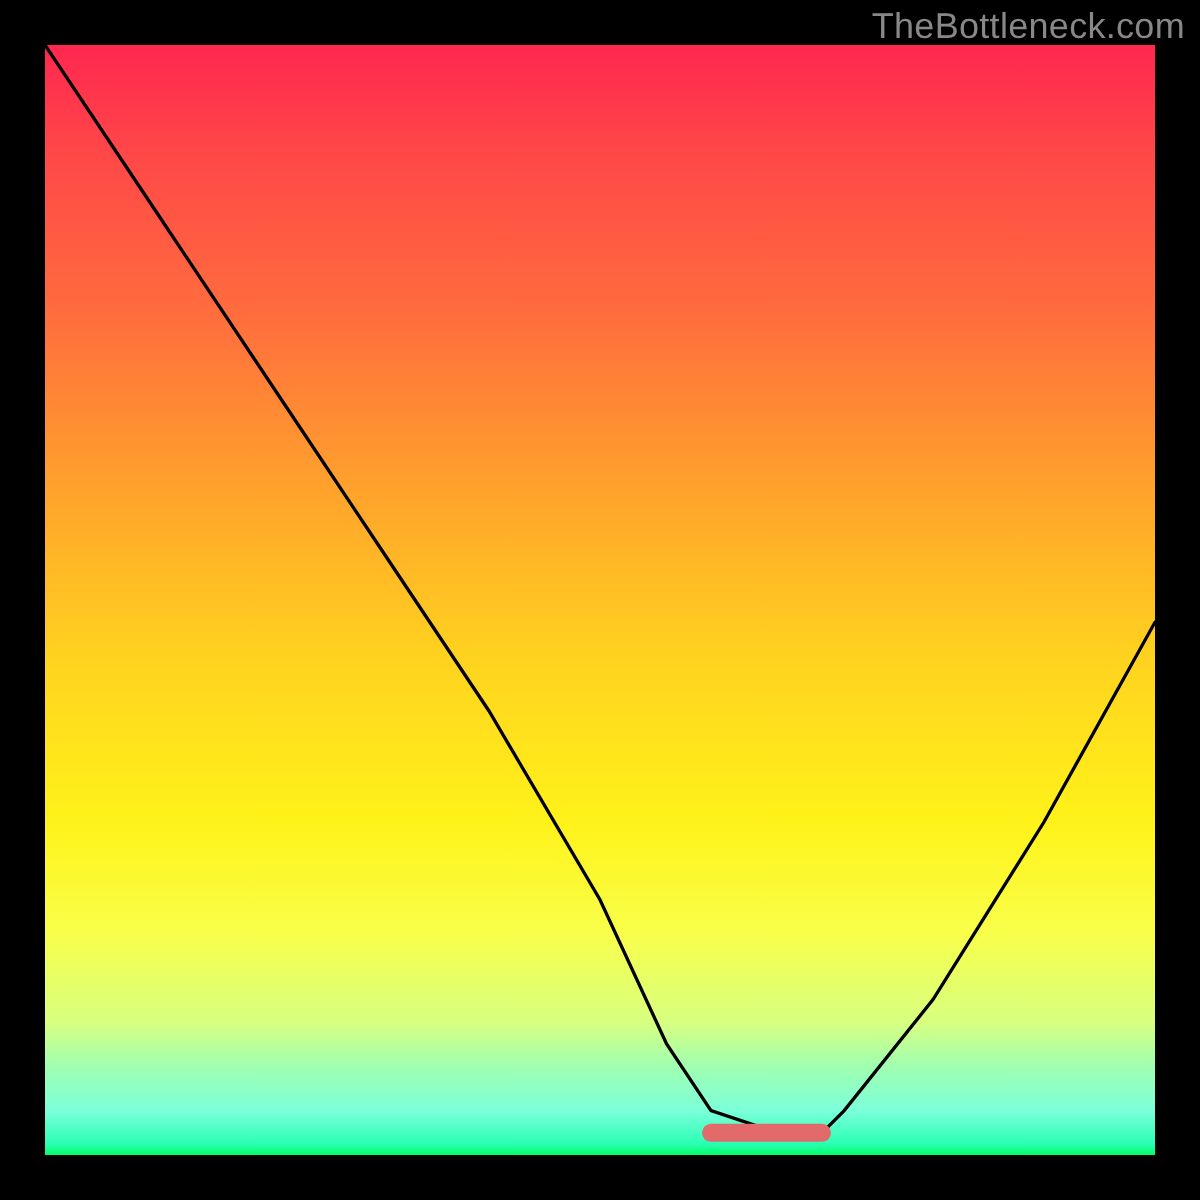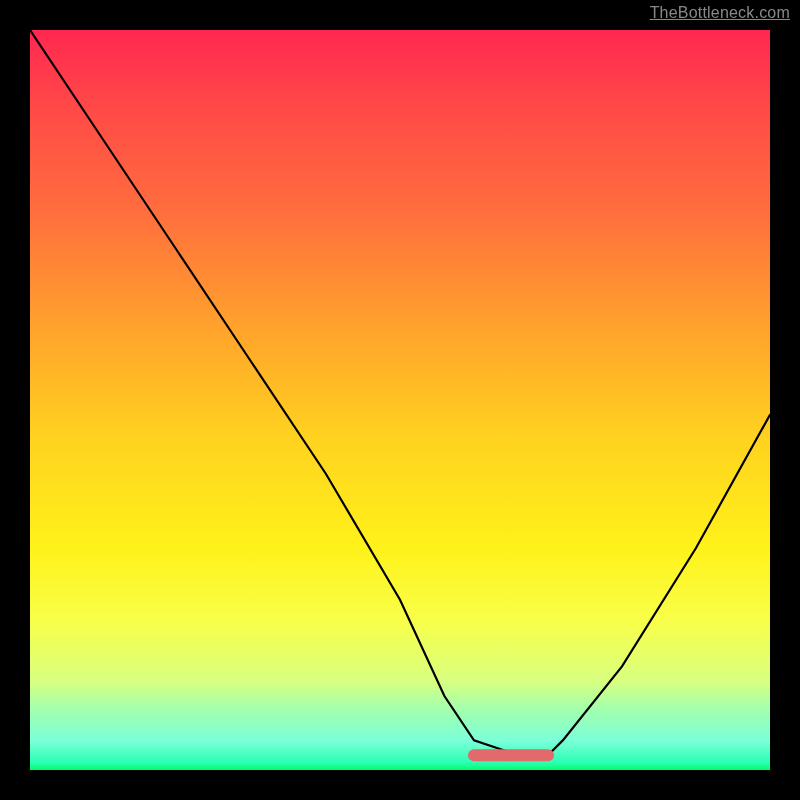--- a/index.html
+++ b/index.html
@@ -9,25 +9,24 @@
     height: 800px;
     background: #000;
     font-family: Arial, Helvetica, sans-serif;
     overflow: hidden;
   }
   .watermark {
     position: absolute;
     top: 4px;
     right: 10px;
     color: #888;
-    font-size: 16px;
+    font-size: 24px;
     font-weight: 500;
     letter-spacing: 0.2px;
     z-index: 10;
-    text-decoration: underline;
   }
   .plot-area {
     position: absolute;
     left: 30px;
     top: 30px;
     width: 740px;
     height: 740px;
   }
   .gradient {
     position: absolute;

